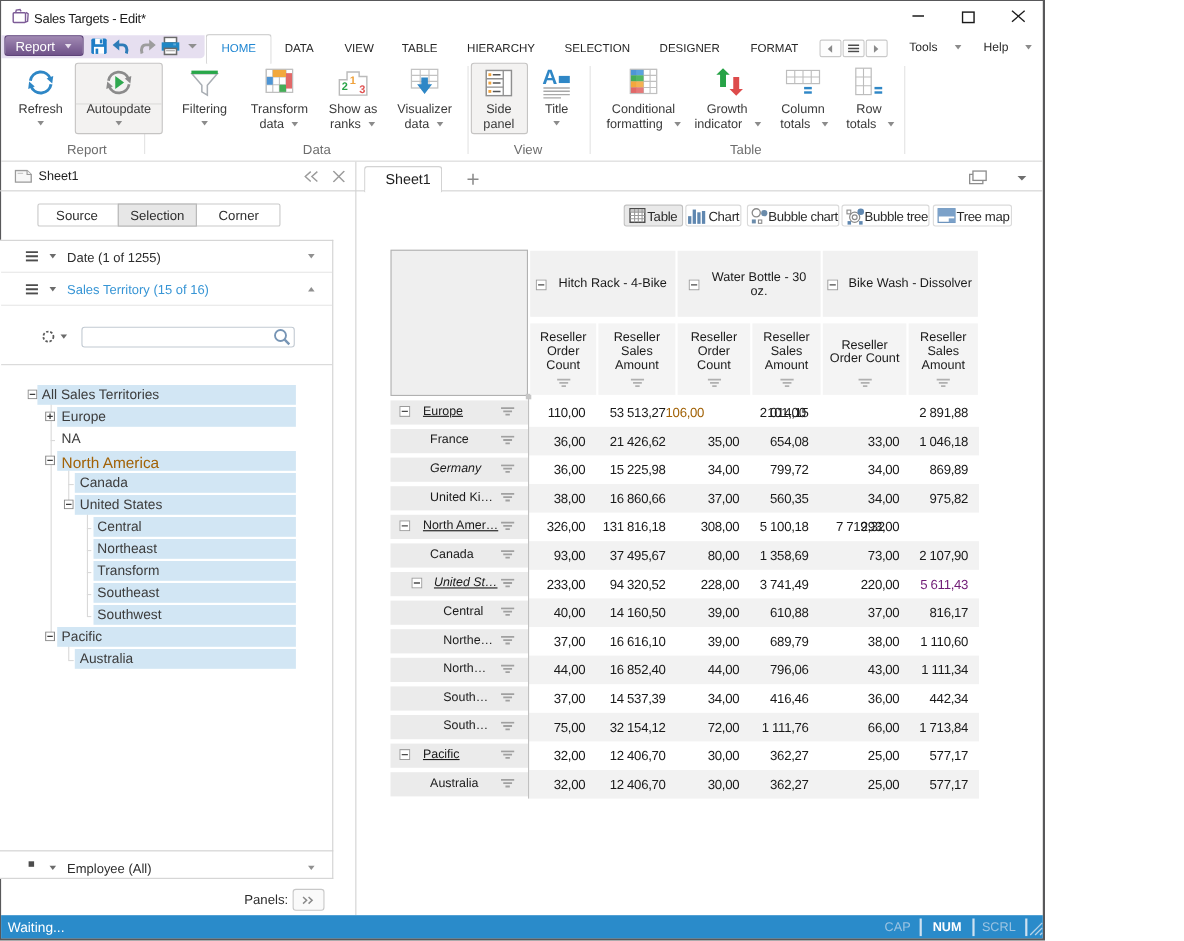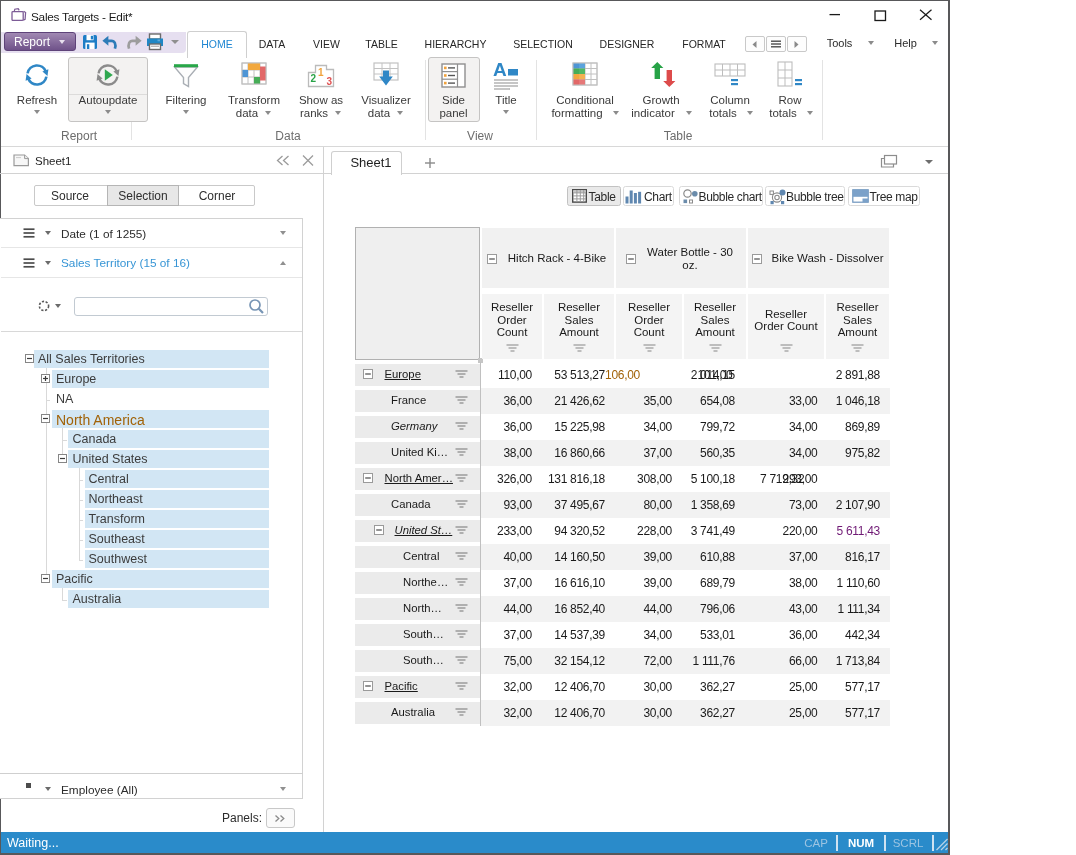--- a/index.html
+++ b/index.html
@@ -629,21 +629,21 @@
 <div class="a" style="left:355px;top:623.5px;width:125px;height:22px;background:#ebebeb"></div>
 <div class="a" style="left:403px;top:628.0px;font-size:11.3px;color:#1a1a1a;font-weight:normal;white-space:nowrap;">South…</div>
 <svg class="a" style="left:455px;top:630.0px" width="13" height="10" viewBox="0 0 13 10">
 <line x1="0.5" y1="1" x2="12.5" y2="1" stroke="#a0a0a0" stroke-width="1.6"></line>
 <line x1="2.5" y1="4" x2="10.5" y2="4" stroke="#a0a0a0" stroke-width="1.6"></line>
 <line x1="4.5" y1="7" x2="8.5" y2="7" stroke="#a0a0a0" stroke-width="1.6"></line>
 </svg>
 <div class="a" style="left:412px;top:627.5px;width:120px;text-align:right;font-size:12px;letter-spacing:-0.3px;color:#1a1a1a;white-space:nowrap">37,00</div>
 <div class="a" style="left:485px;top:627.5px;width:120px;text-align:right;font-size:12px;letter-spacing:-0.3px;color:#1a1a1a;white-space:nowrap">14 537,39</div>
 <div class="a" style="left:552px;top:627.5px;width:120px;text-align:right;font-size:12px;letter-spacing:-0.3px;color:#1a1a1a;white-space:nowrap">34,00</div>
-<div class="a" style="left:615px;top:627.5px;width:120px;text-align:right;font-size:12px;letter-spacing:-0.3px;color:#1a1a1a;white-space:nowrap">533,01</div>
+<div class="a" style="left:615px;top:627.5px;width:120px;text-align:right;font-size:12px;letter-spacing:-0.3px;color:#1a1a1a;white-space:nowrap">416,46</div>
 <div class="a" style="left:697.5px;top:627.5px;width:120px;text-align:right;font-size:12px;letter-spacing:-0.3px;color:#1a1a1a;white-space:nowrap">36,00</div>
 <div class="a" style="left:760px;top:627.5px;width:120px;text-align:right;font-size:12px;letter-spacing:-0.3px;color:#1a1a1a;white-space:nowrap">442,34</div>
 <div class="a" style="left:481px;top:647.5px;width:409px;height:26px;background:#f2f2f2"></div>
 <div class="a" style="left:355px;top:649.5px;width:125px;height:22px;background:#ebebeb"></div>
 <div class="a" style="left:403px;top:654.0px;font-size:11.3px;color:#1a1a1a;font-weight:normal;white-space:nowrap;">South…</div>
 <svg class="a" style="left:455px;top:656.0px" width="13" height="10" viewBox="0 0 13 10">
 <line x1="0.5" y1="1" x2="12.5" y2="1" stroke="#a0a0a0" stroke-width="1.6"></line>
 <line x1="2.5" y1="4" x2="10.5" y2="4" stroke="#a0a0a0" stroke-width="1.6"></line>
 <line x1="4.5" y1="7" x2="8.5" y2="7" stroke="#a0a0a0" stroke-width="1.6"></line>
 </svg>

